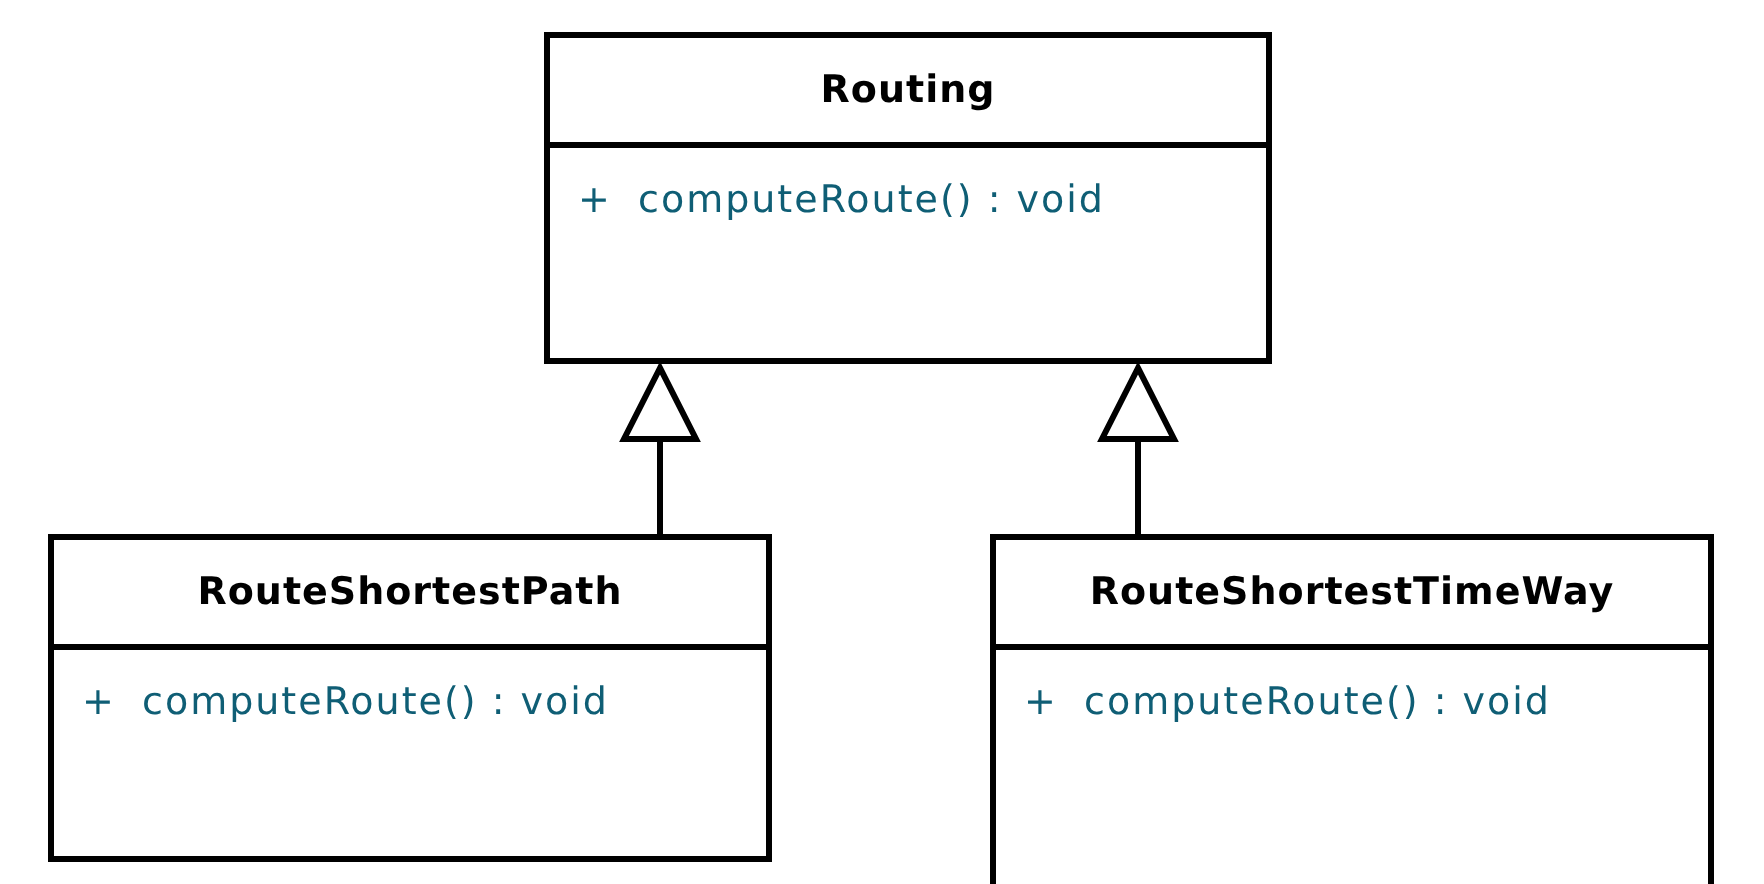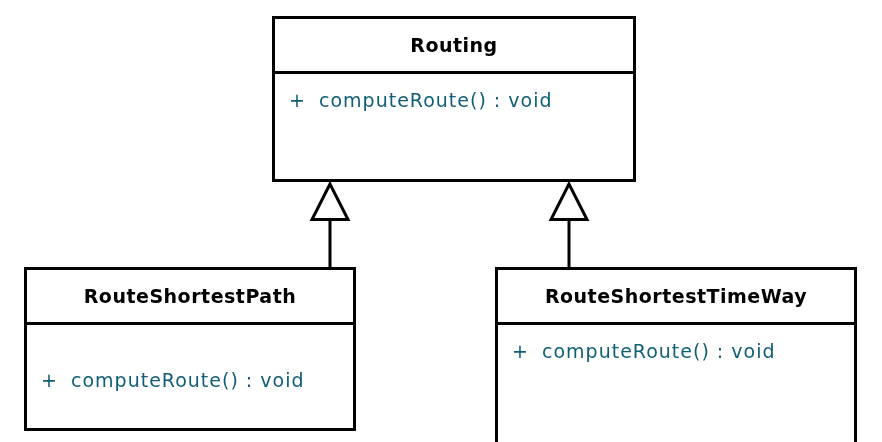--- a/index.html
+++ b/index.html
@@ -53,21 +53,21 @@
     color: #0f5e75;
     letter-spacing: 1px;
     white-space: nowrap;
   }
   .uml-method .visibility {
     width: 44px;
     padding-left: 14px;
     box-sizing: border-box;
   }
   #class-routing            { left: 272px; top: 16px;  width: 364px; height: 166px; }
-  #class-routeshortestpath  { left: 24px;  top: 267px; width: 332px; height: 164px; gap: 29px; }
+  #class-routeshortestpath  { left: 24px;  top: 267px; width: 362px; height: 164px; }
   #class-routeshortesttimeway { left: 495px; top: 267px; width: 362px; height: 196px; }
 </style>
 </head>
 <body>
 
 <div class="canvas">
 
   <svg class="connector-layer" width="882" height="442" viewBox="0 0 882 442" xmlns="http://www.w3.org/2000/svg">
     <line x1="330" y1="220" x2="330" y2="268" stroke="#000000" stroke-width="3"></line>
     <polygon points="330,184 312,219.5 348,219.5" fill="#ffffff" stroke="#000000" stroke-width="3"></polygon>

